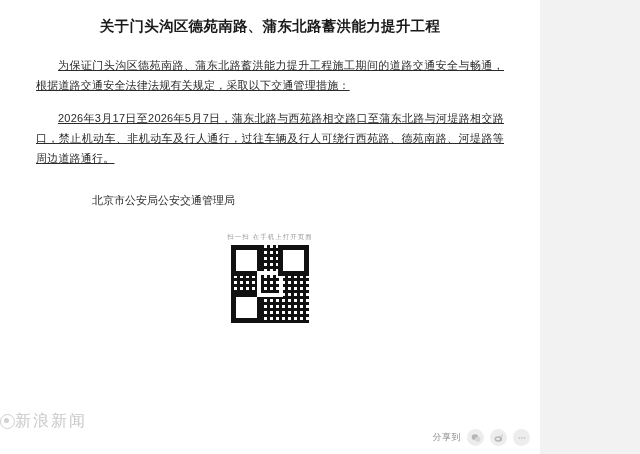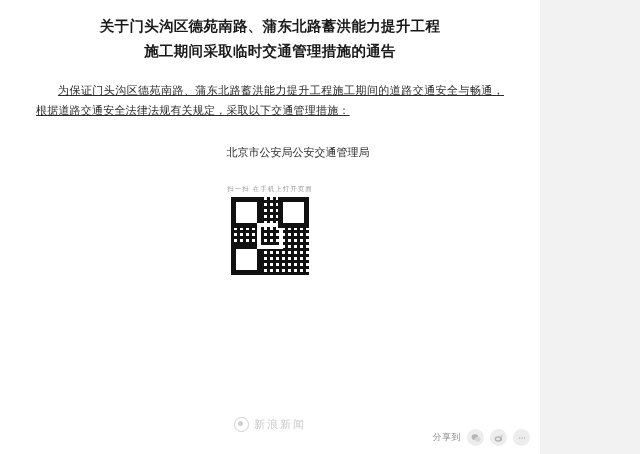--- a/index.html
+++ b/index.html
@@ -45,21 +45,20 @@
   .para {
     margin: 0 0 13px 0;
     text-indent: 2em;
     text-decoration: underline;
   }
   .para:last-child {
     margin-bottom: 0;
   }
   .signature {
     margin-top: 22px;
-    text-align: center;
     color: #2b2b2b;
     font-size: 11px;
     line-height: 21px;
   }
   .signature .org {
     margin-left: 56px;
   }
   .signature .date {
     margin-left: 56px;
   }
@@ -120,26 +119,25 @@
       repeating-linear-gradient(0deg, #111 0 3px, transparent 3px 6px);
     background-size: 6px 6px, 6px 6px;
   }
   .watermark {
     position: absolute;
     left: 0;
     right: 0;
     bottom: 22px;
     text-align: center;
     color: #c9c9c9;
-    font-size: 11px;
+    font-size: 16px;
     letter-spacing: 2px;
     display: flex;
     align-items: center;
-    justify-content: center;
-    gap: 5px;
+    justify-content: flex-start;
     pointer-events: none;
   }
   .weibo-eye {
     display: inline-block;
     width: 13px;
     height: 13px;
     border-radius: 50%;
     border: 1.6px solid #d0d0d0;
     position: relative;
   }
@@ -179,25 +177,25 @@
 </style>
 </head>
 <body>
 
 <div class="page">
 
   <div class="notice-body">
 
     <div class="title">
       <span class="line">关于门头沟区德苑南路、蒲东北路蓄洪能力提升工程</span>
-      <span class="line">施工期间采取临时交通管理措施的通告</span>
     </div>
 
     <div class="content">
       <p class="para">为保证门头沟区德苑南路、蒲东北路蓄洪能力提升工程施工期间的道路交通安全与畅通，根据道路交通安全法律法规有关规定，采取以下交通管理措施：</p>
+      <p class="para">2026年3月17日至2026年5月7日，蒲东北路与西苑路相交路口至蒲东北路与河堤路相交路口，禁止机动车、非机动车及行人通行，过往车辆及行人可绕行西苑路、德苑南路、河堤路等周边道路通行。</p>
     </div>
 
     <div class="signature">
       <div class="org">北京市公安局公安交通管理局</div>
     </div>
 
     <div class="qr-zone">
       <div class="qr-caption">扫一扫 在手机上打开页面</div>
       <div class="qr">
         <span class="qr-corner-bl"></span>

